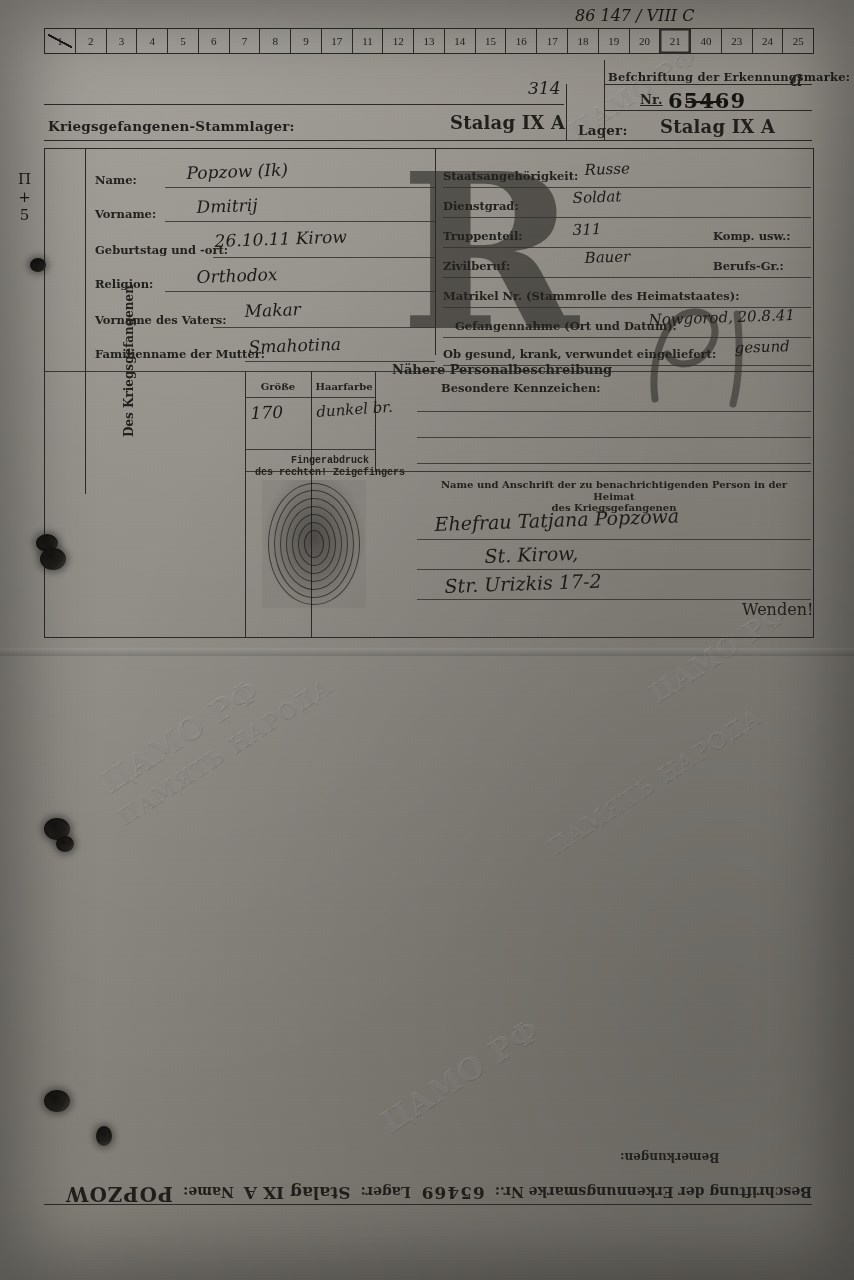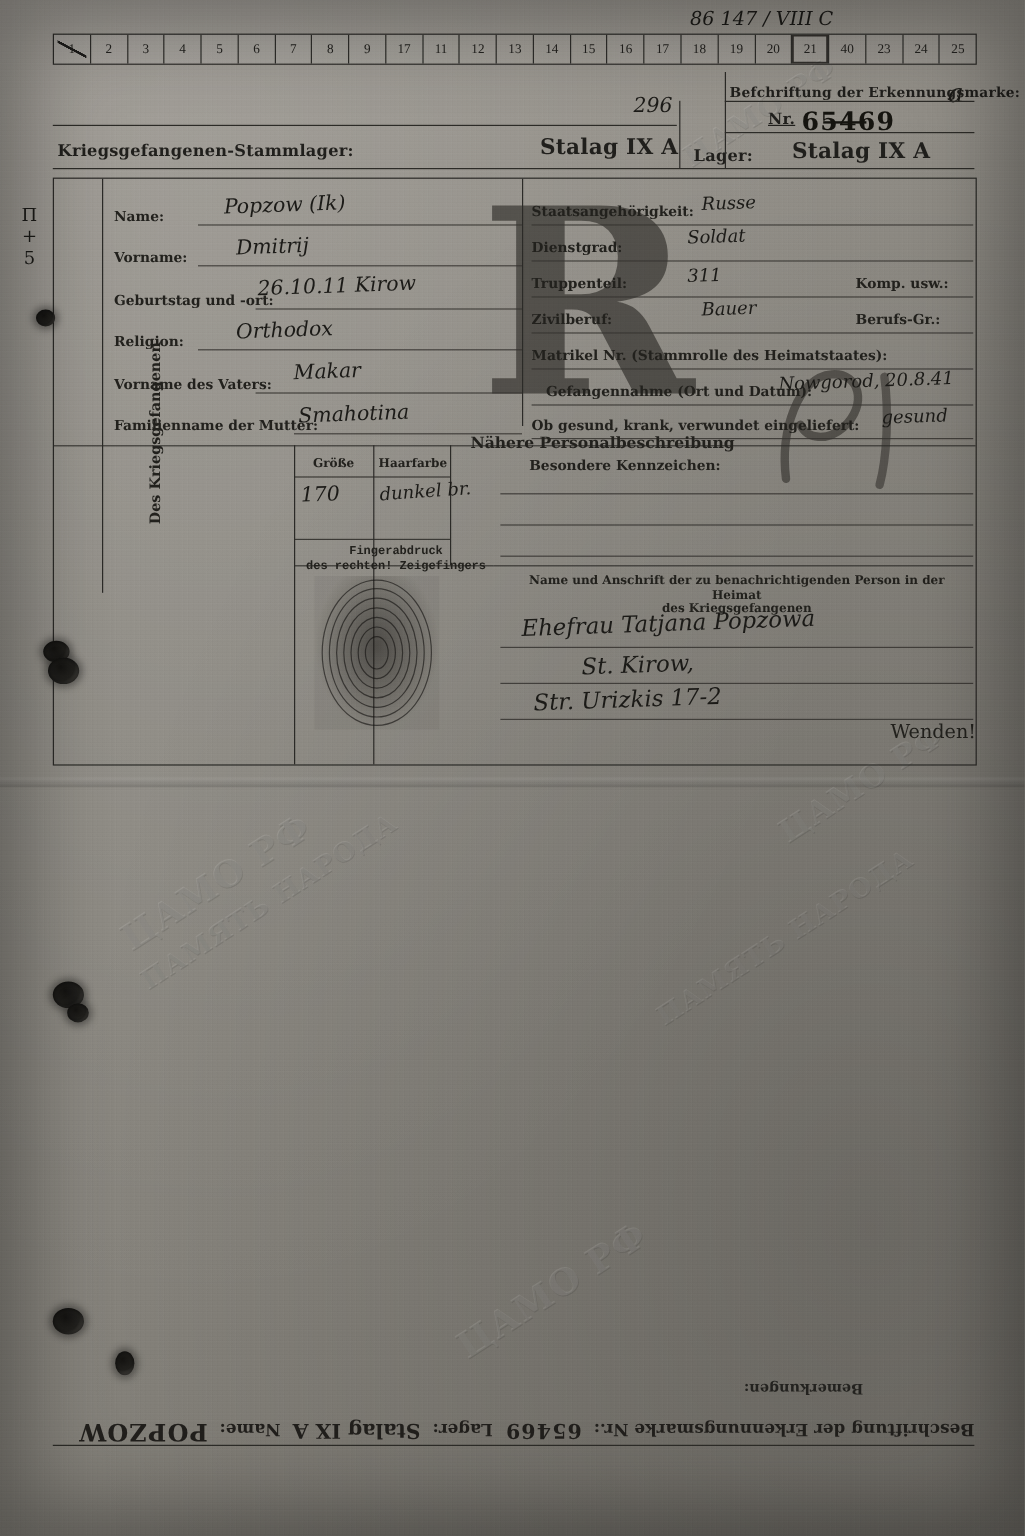--- a/index.html
+++ b/index.html
@@ -444,21 +444,21 @@
     <div class="cell">20</div>
     <div class="cell" style="box-shadow: inset 0 0 0 1.5px rgba(25,23,20,.8);">21</div>
     <div class="cell">40</div>
     <div class="cell">23</div>
     <div class="cell">24</div>
     <div class="cell">25</div>
   </div>
 
   <div id="stammlager-label" class="fraktur">Kriegsgefangenen-Stammlager:</div>
   <div id="stammlager-value" class="fraktur">Stalag IX A</div>
-  <div id="num708">296</div>
+  <div id="num708">314</div>
 
   <div id="beschriftung-label" class="fraktur" style="font-weight:bold;">Befchriftung der Erkennungsmarke:</div>
   <div id="nr-label" class="fraktur">Nr.</div>
   <div id="nr-value">
     <span>65469</span>
     <span class="strike"></span>
   </div>
   <div id="lager-label" class="fraktur">Lager:</div>
   <div id="lager-value" class="fraktur"><span>Stalag IX A</span></div>
 

